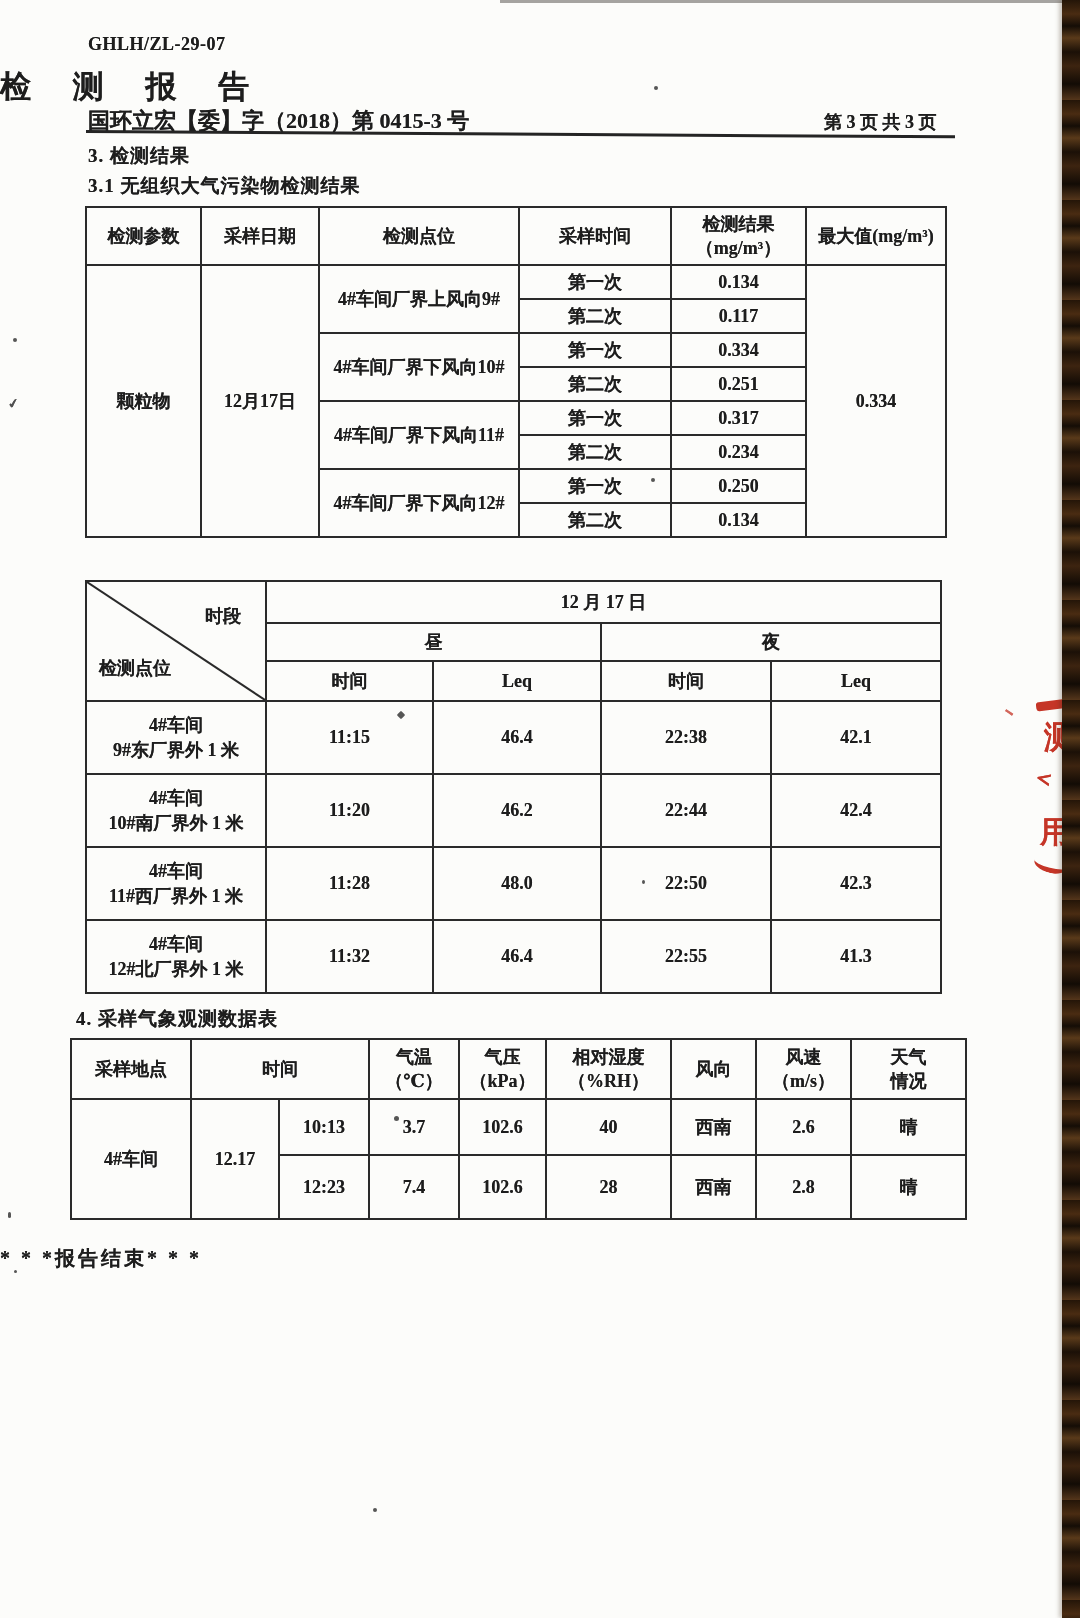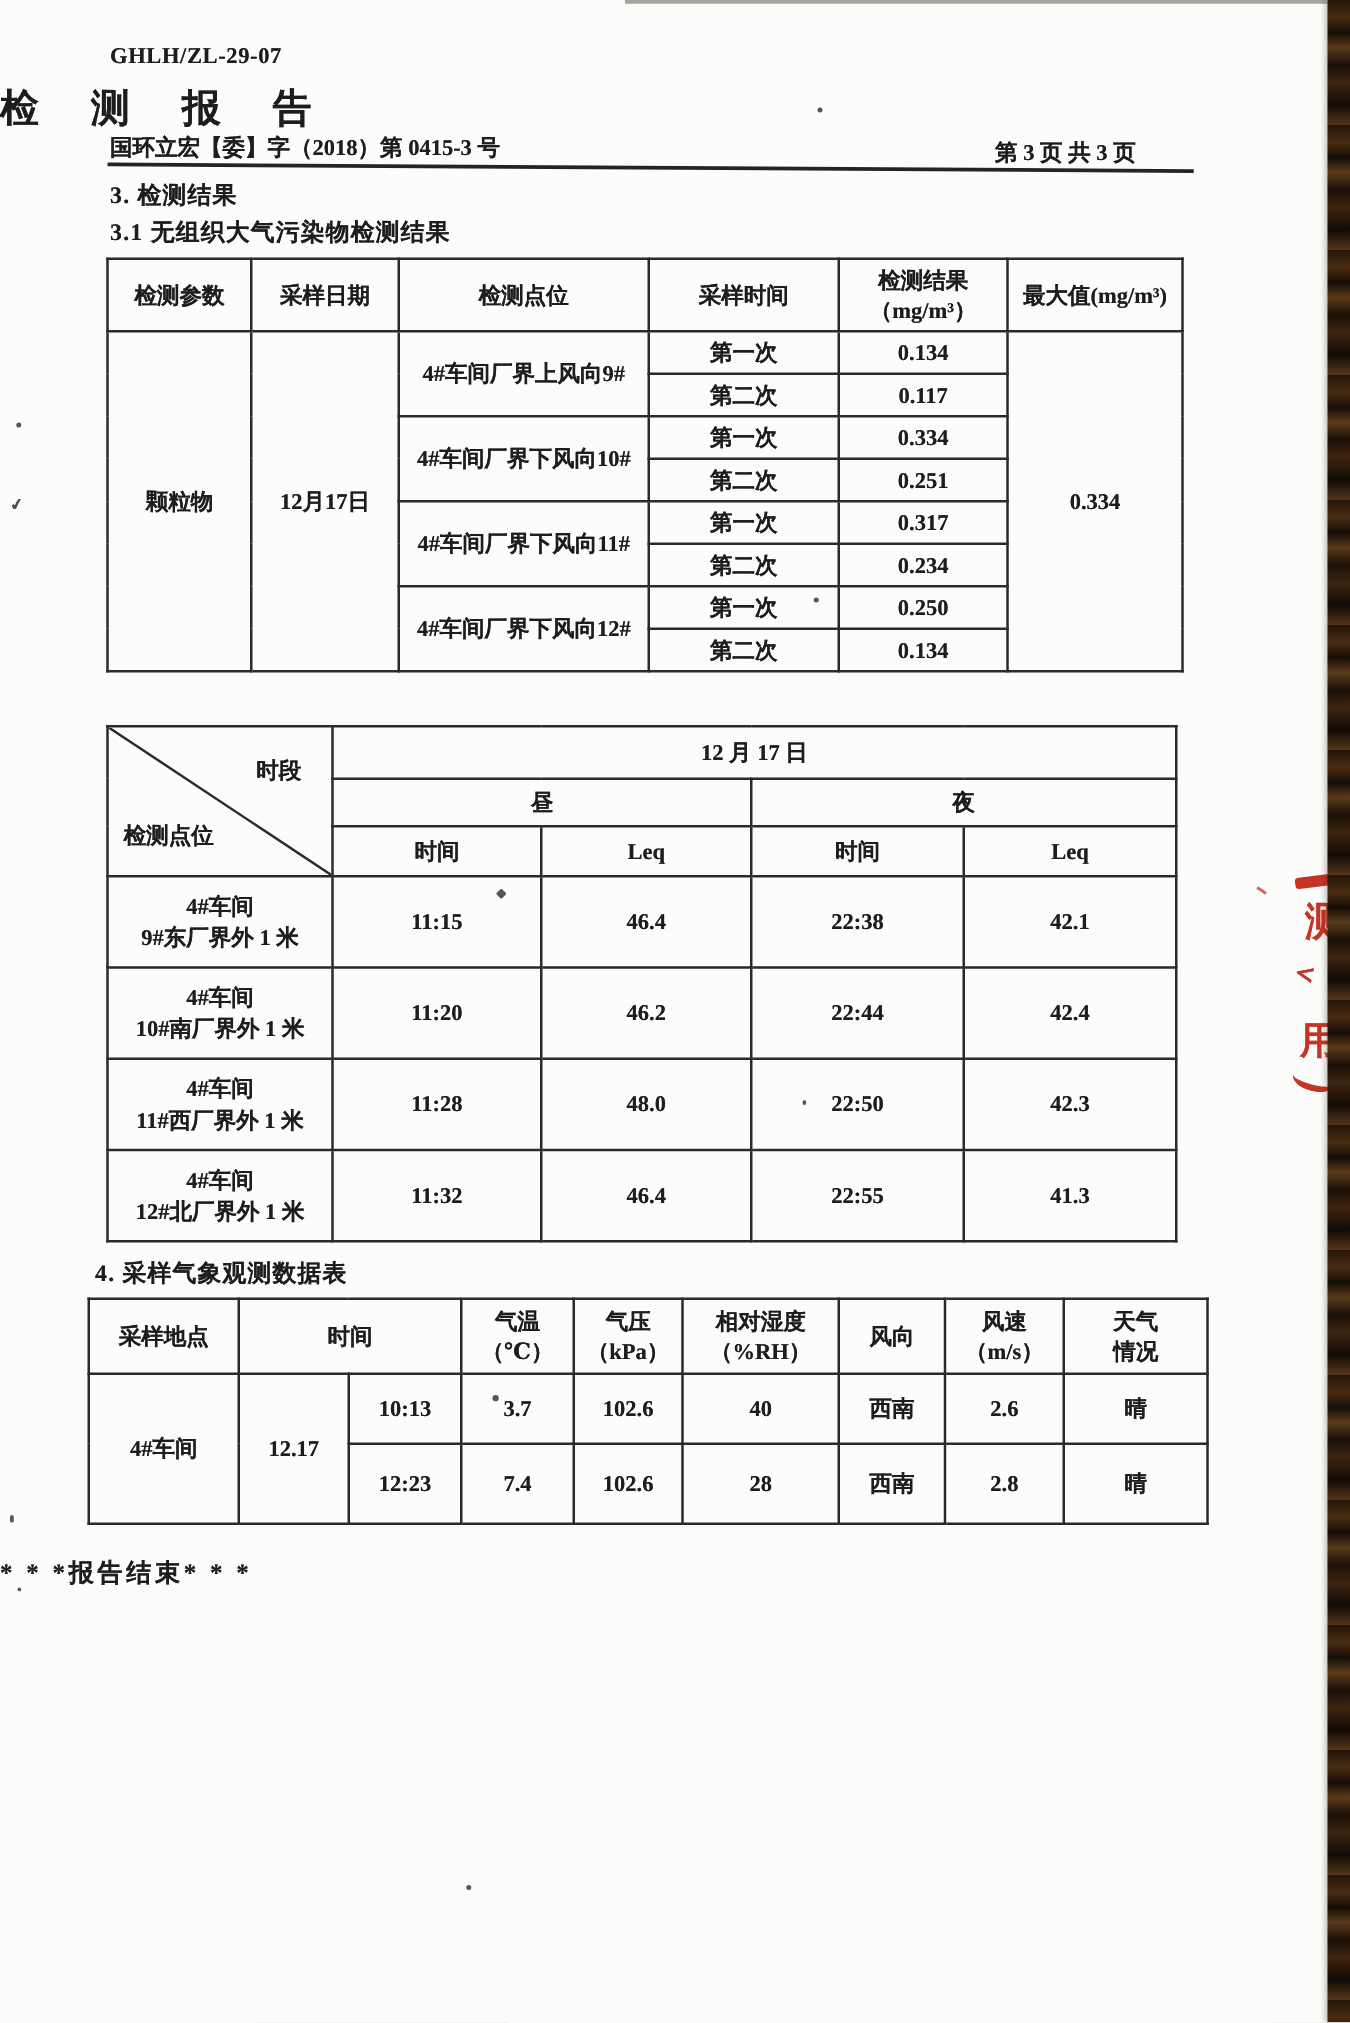--- a/index.html
+++ b/index.html
@@ -37,23 +37,23 @@
 </style>
 </head>
 <body>
 
 <div id="sheet">
 
   <div class="abs bold" style="left:88px;top:34px;font-size:18px;letter-spacing:.5px;">GHLH/ZL-29-07</div>
 
   <div class="abs bold ctr" style="left:0;width:1010px;top:66px;font-size:31px;letter-spacing:17px;">检 测 报 告</div>
 
-  <div class="abs bold" style="left:88px;top:106px;font-size:18px;">国环立宏【委】字（2018）第 0415-3 号</div>
-
-  <div class="abs bold" style="left:796px;top:110px;font-size:18px;">第 3 页   共 3 页</div>
+  <div class="abs bold" style="left:88px;top:106px;font-size:22px;">国环立宏【委】字（2018）第 0415-3 号</div>
+
+  <div class="abs bold" style="left:824px;top:110px;font-size:18px;">第 3 页   共 3 页</div>
 
   <div class="rule" style="left:86px;top:130px;width:869px;"></div>
 
   <div class="section" style="left:88px;top:143px;">3.  检测结果</div>
   <div class="section" style="left:88px;top:173px;">3.1  无组织大气污染物检测结果</div>
 
   <table style="left:85px;top:206px;width:860px;">
     <colgroup>
       <col style="width:115px">
         <col style="width:118px">

